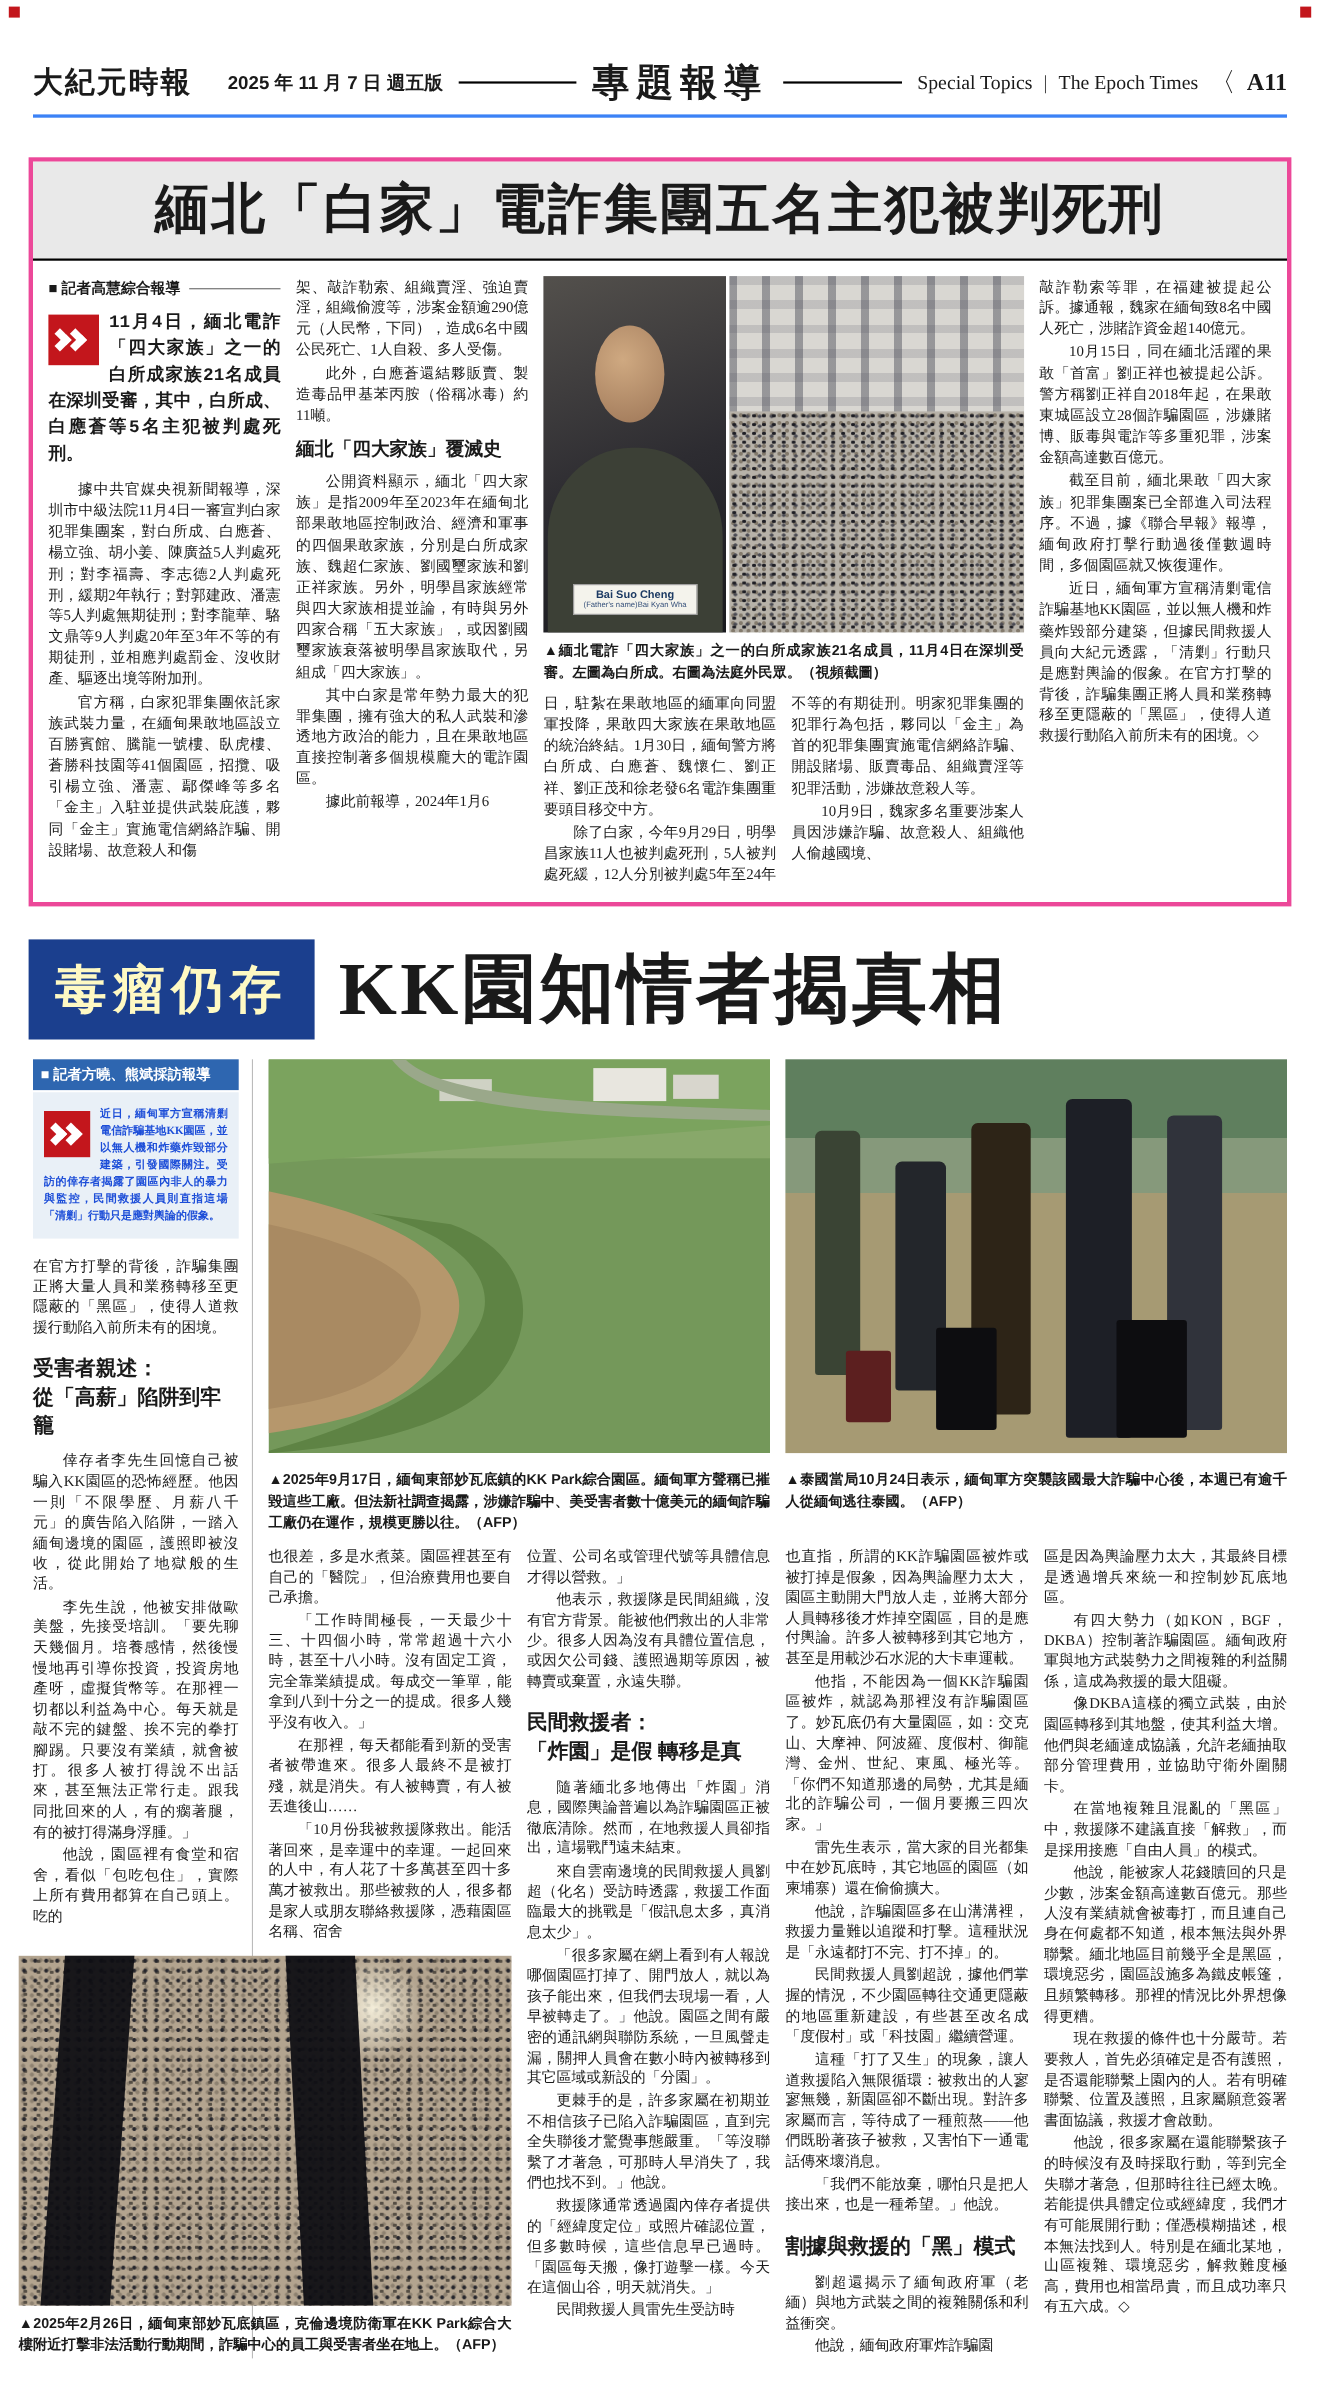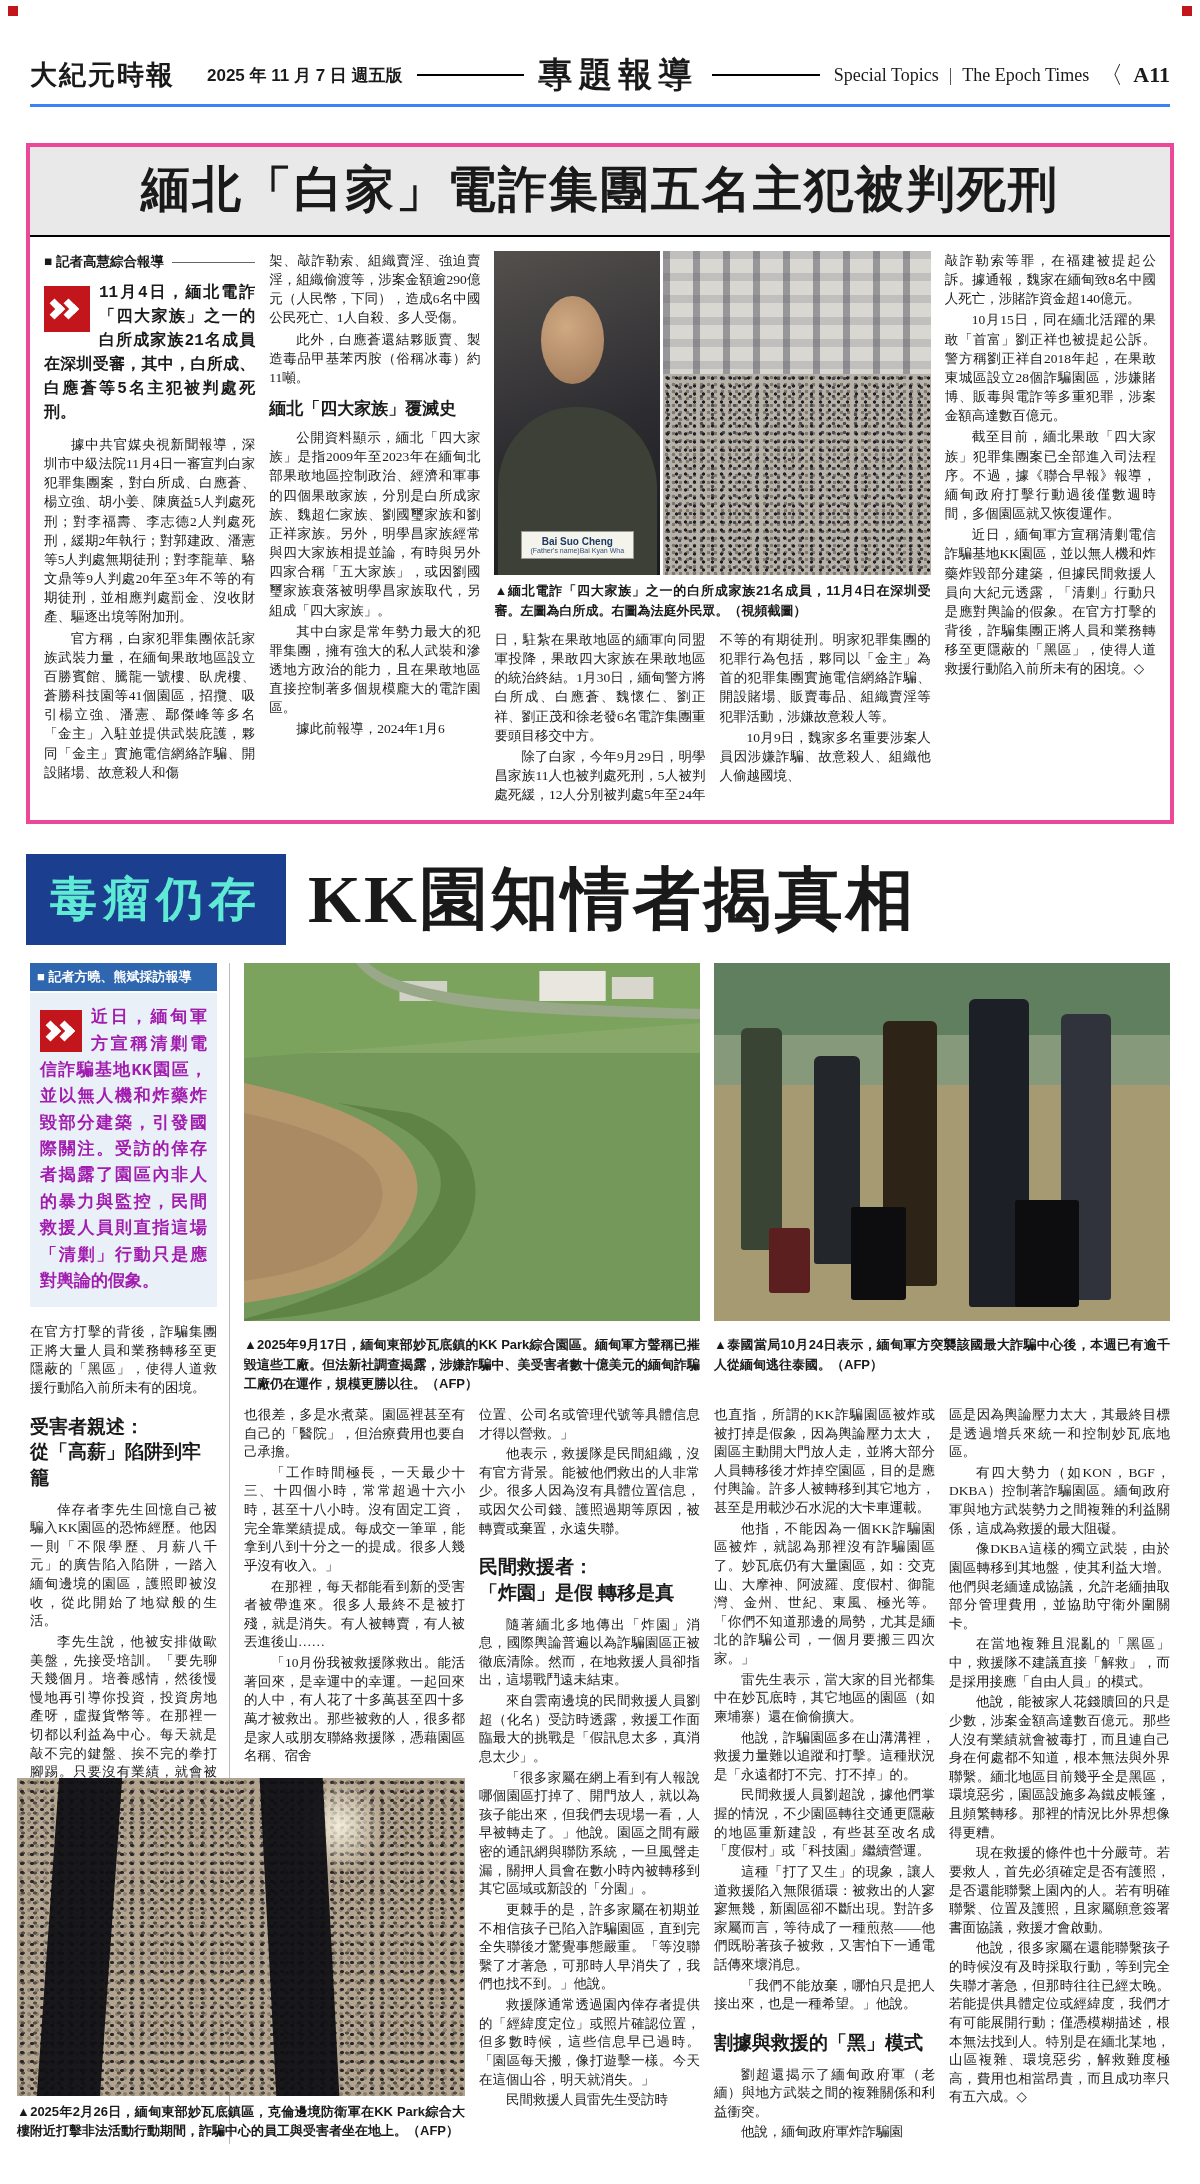--- a/index.html
+++ b/index.html
@@ -57,31 +57,31 @@
     background-image:radial-gradient(#1e1e24 1.5px,transparent 2.1px),
       radial-gradient(#4a4a52 1.5px,transparent 2.1px),
       radial-gradient(#837a6c 1.5px,transparent 2.1px);
     background-size:9px 8px,11px 9px,7px 7px; }
   .cap { font-family:"Liberation Sans",sans-serif; font-weight:bold; font-size:13px; line-height:1.5;
     text-align:justify; margin-top:6px; }
   .mid-text { margin-top:10px; column-count:2; column-gap:14px; }
 
   
   .a2-headrow { margin:30px 26px 18px 26px; display:flex; align-items:center; gap:22px; }
-  .kicker { background:#1b3f8e; color:#5eead4; font-family:"Liberation Sans",sans-serif; font-weight:bold;
+  .kicker { background:#1b3f8e; color:#fef9c3; font-family:"Liberation Sans",sans-serif; font-weight:bold;
     font-size:47px; letter-spacing:6px; padding:14px 24px; white-space:nowrap; }
   .a2-headline { font-size:68px; font-weight:bold; letter-spacing:3px; white-space:nowrap; }
   .a2-body { margin:0 30px; display:grid; grid-template-columns:200px repeat(4,1fr); gap:0 14px; }
   .a2-left { grid-row:1 / 4; grid-column:1; border-right:1px solid #bbb; padding-right:12px; }
   .a2-byline { background:#2e66b0; color:#fff; font-family:"Liberation Sans",sans-serif; font-weight:bold;
     font-size:13px; padding:5px 7px; margin-bottom:2px; }
   .a2-leadbox { background:#e9f0f7; padding:12px 10px; margin-bottom:16px; }
   .a2-leadbox .lead-arrow { width:42px; height:42px; }
-  .a2-lead-text { font-family:Liberation Mono, monospace; font-weight:bold; font-size:17px;
-    line-height:1.55; text-align:justify; color:#a21caf; }
+  .a2-lead-text { font-family:Liberation Serif, serif; font-weight:bold; font-size:10px;
+    line-height:1.55; text-align:justify; color:#1d4ed8; }
   .a2-subhead { font-family:"Liberation Sans",sans-serif; font-weight:bold; font-size:19px;
     line-height:1.35; margin:16px 0 10px 0; }
   .ph-aerial, .ph-river { grid-row:1; height:358px; position:relative; overflow:hidden; }
   .ph-aerial { grid-column:2 / 4; }
   .ph-river  { grid-column:4 / 6; }
   .capA { grid-row:2; grid-column:2 / 4; padding:8px 0 12px 0; }
   .capR { grid-row:2; grid-column:4 / 6; padding:8px 0 12px 0; }
   .colB { grid-row:3; grid-column:2; } .colC { grid-row:3; grid-column:3; }
   .colD { grid-row:3; grid-column:4; } .colE { grid-row:3; grid-column:5; }
   .a2-body p.body-p { line-height:1.38; }

